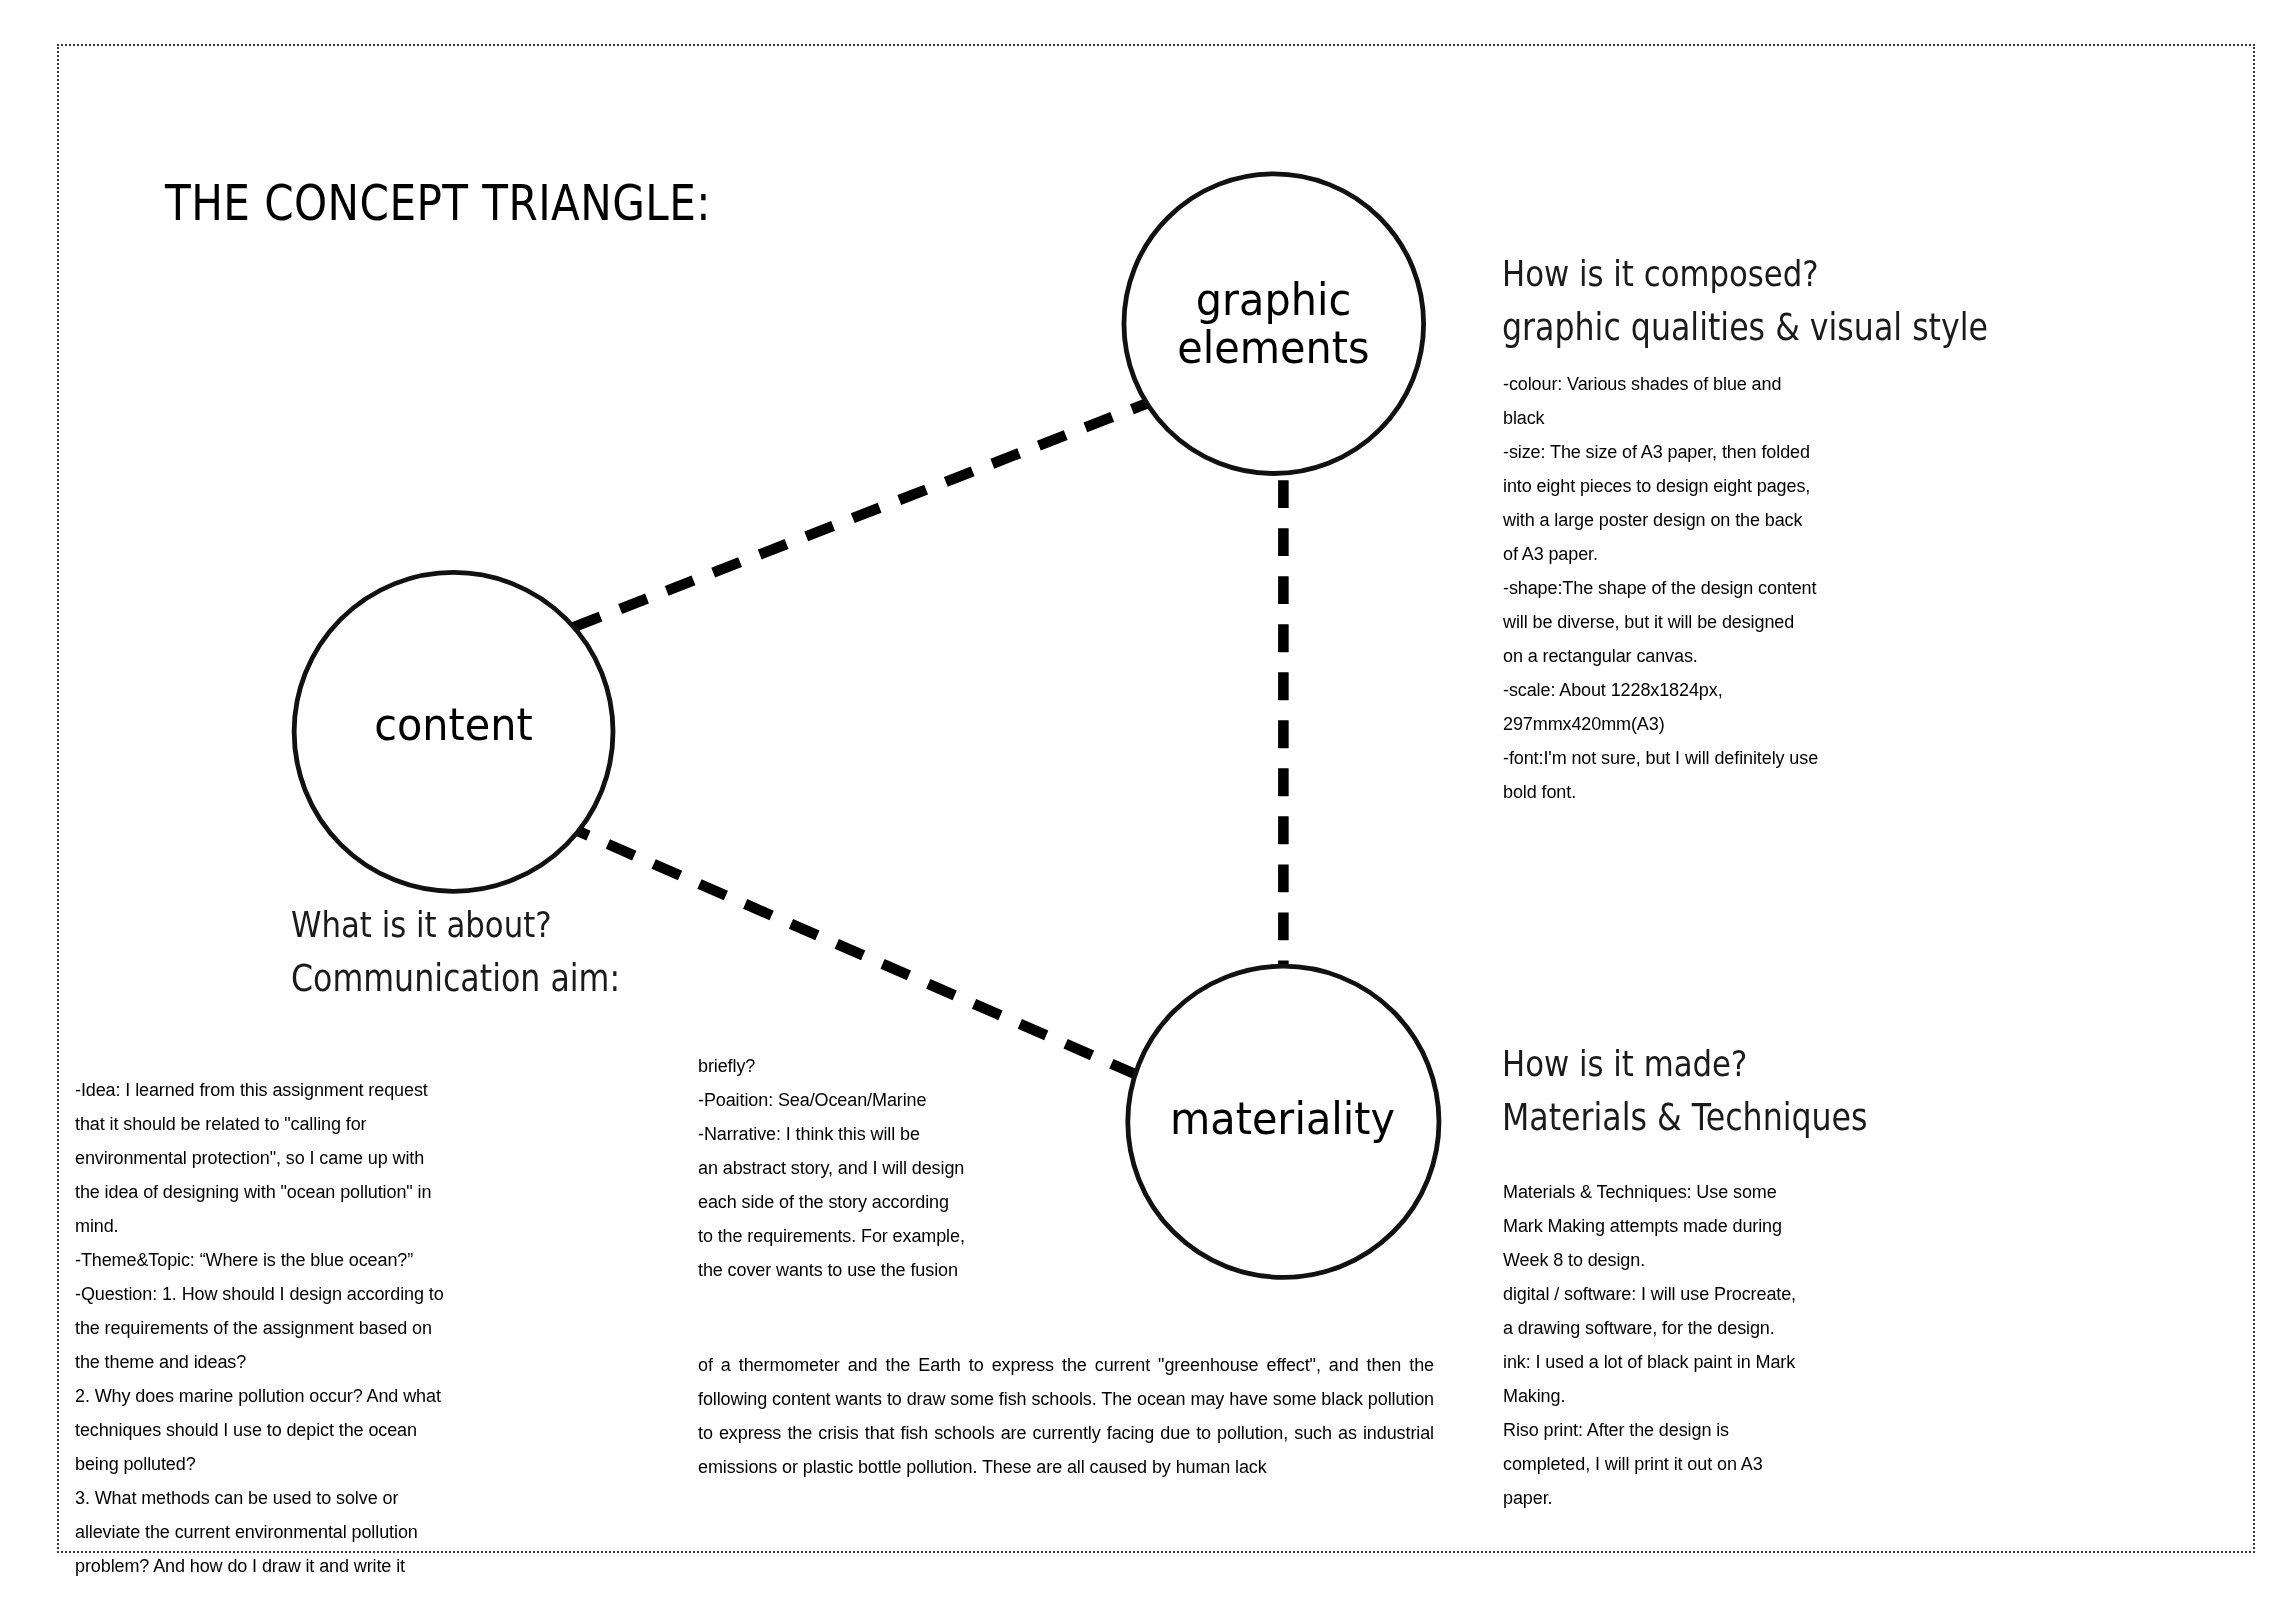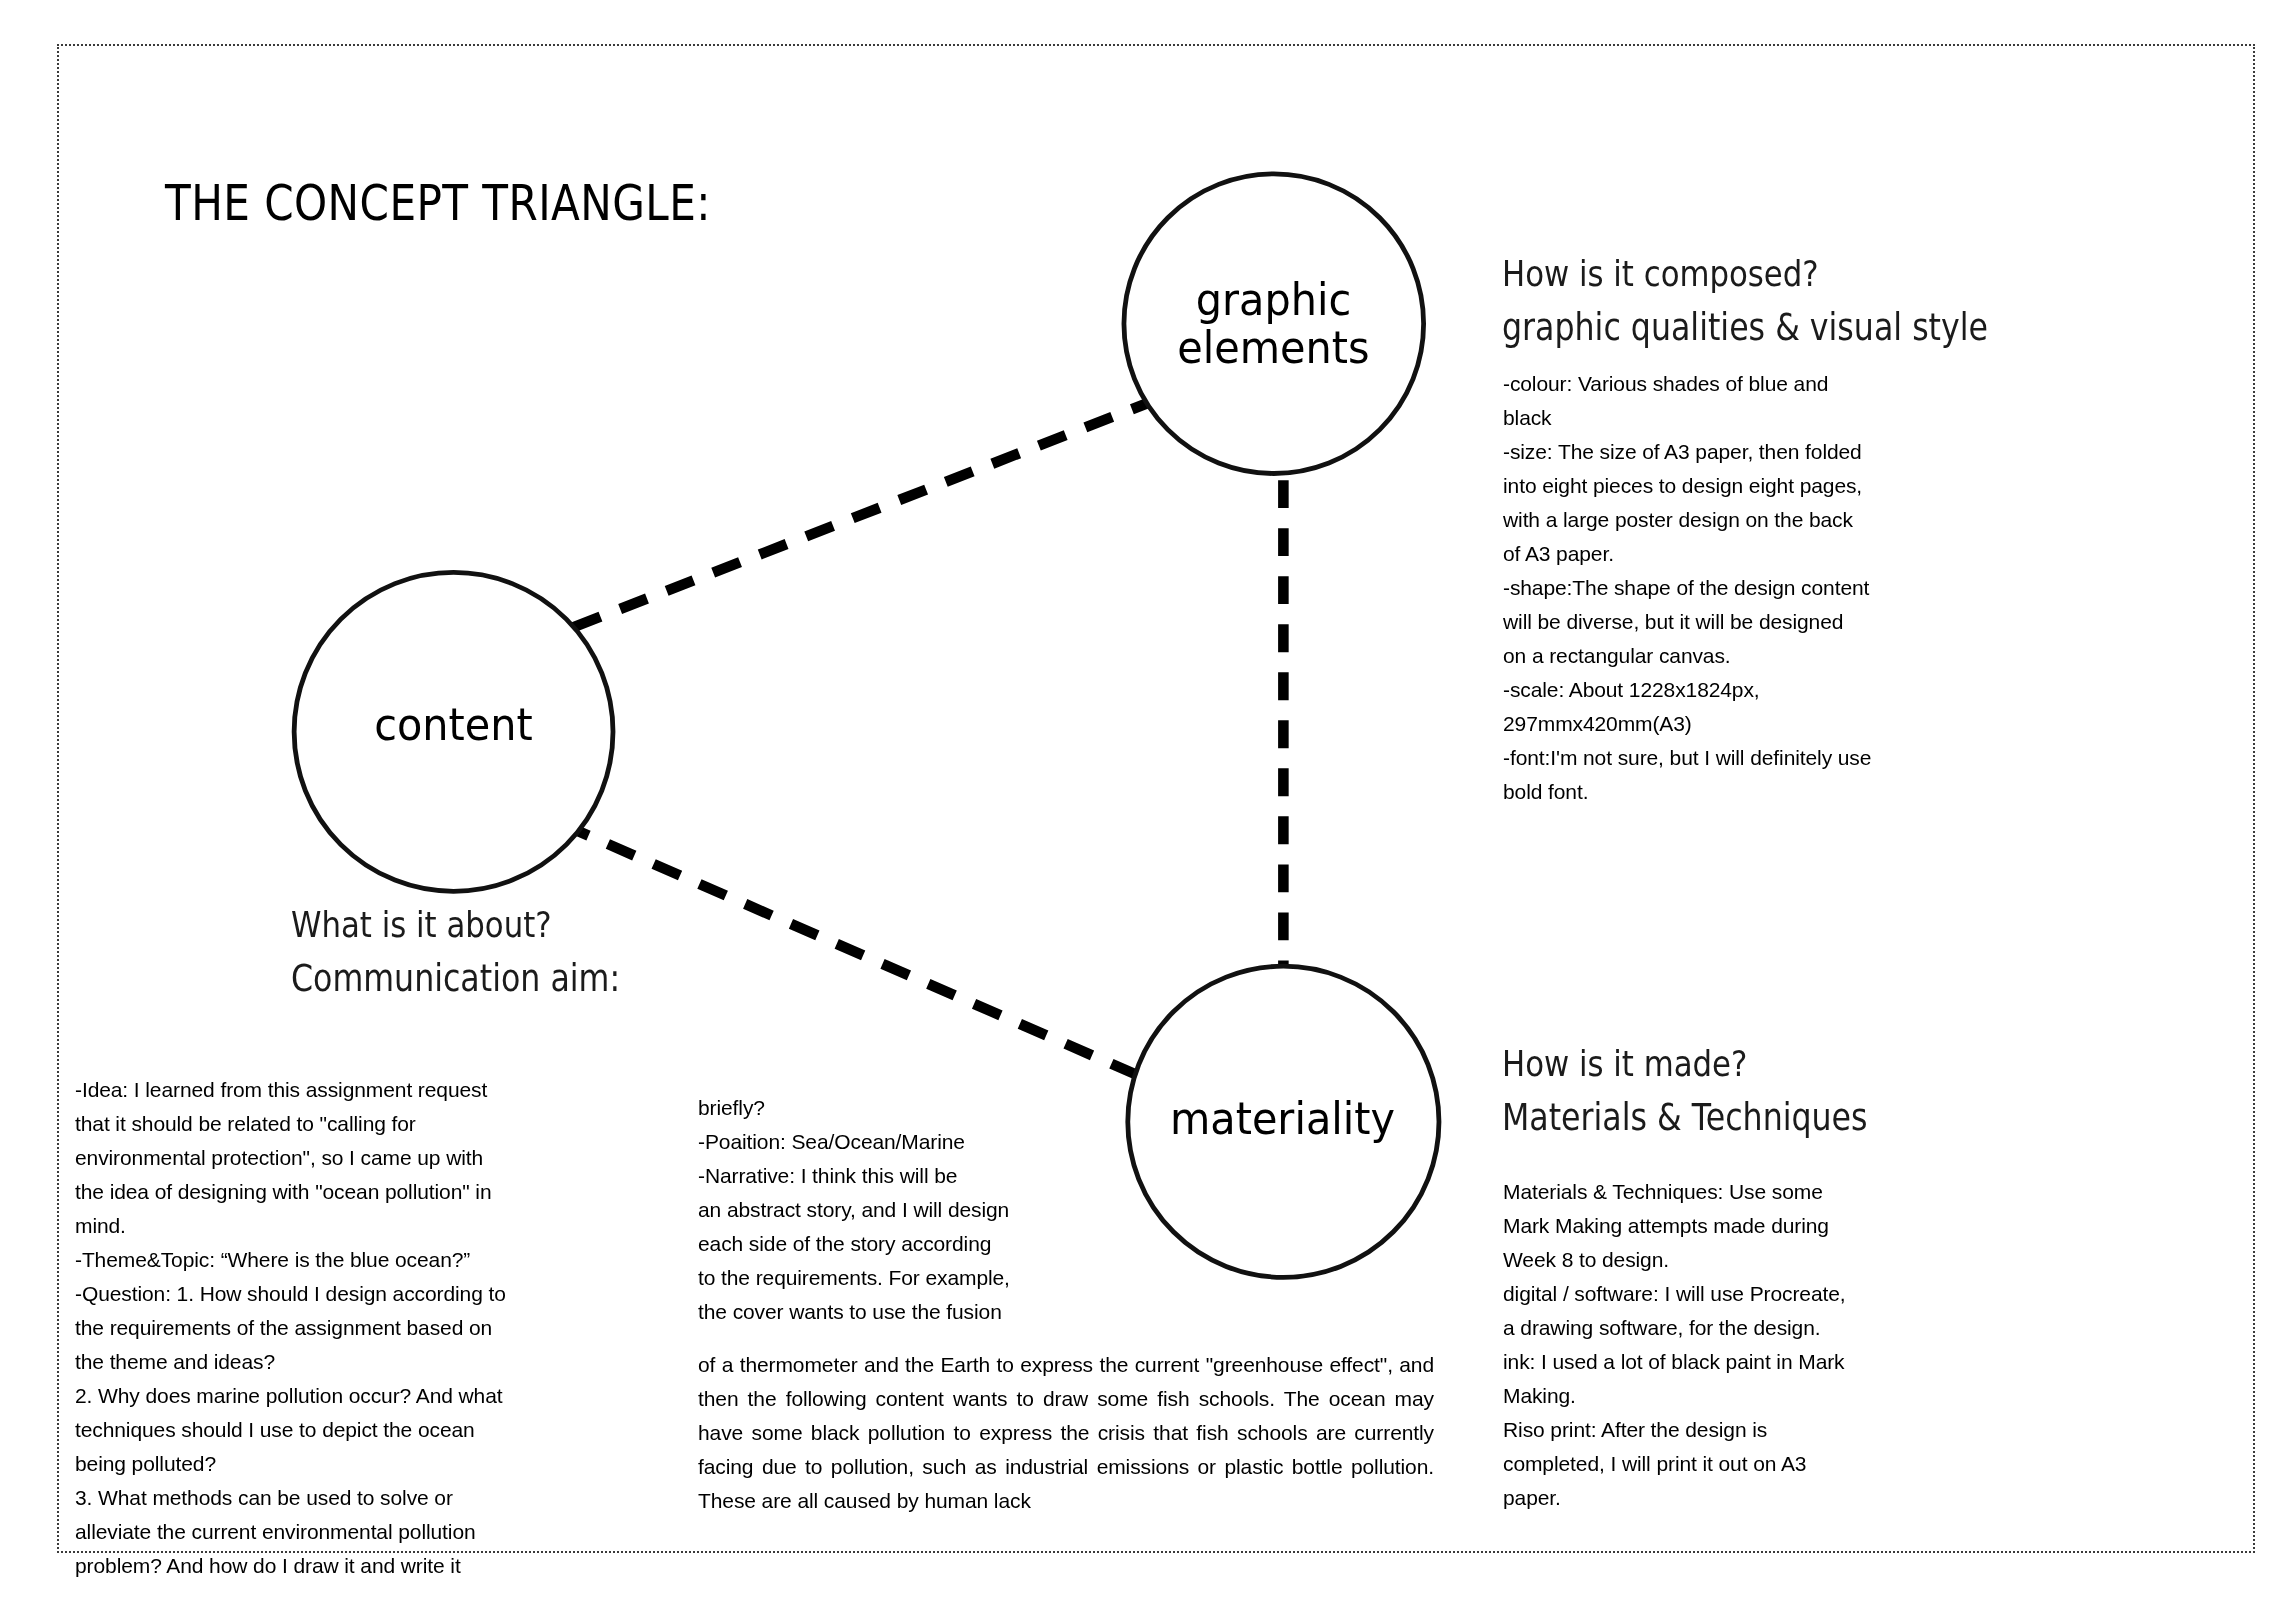--- a/index.html
+++ b/index.html
@@ -99,36 +99,35 @@
   .head-composed-sub { left: 1502px; top: 306px; font-size: 37px; }
   .head-about { left: 291px; top: 903px; }
   .head-about-sub { left: 291px; top: 957px; font-size: 37px; }
   .head-made { left: 1502px; top: 1042px; }
   .head-made-sub { left: 1502px; top: 1096px; font-size: 37px; }
 
   
   .body-text {
     position: absolute;
     font-family: "Liberation Sans", sans-serif;
-    font-size: 21px;
+    font-size: 18px;
     line-height: 34px;
     color: #000000;
     white-space: pre-line;
     letter-spacing: -0.1px;
   }
   .col-left-body {
     left: 75px;
     top: 1073px;
     width: 576px;
   }
   .col-mid-body {
     left: 698px;
     top: 1049px;
     width: 384px;
-    margin-top: 42px;
   }
   .col-mid-body-just {
     left: 698px;
     top: 1314px;
     width: 736px;
     text-align: justify;
     text-justify: inter-word;
   }
   .col-mid-body-just > span.lastline {
     display: block;

